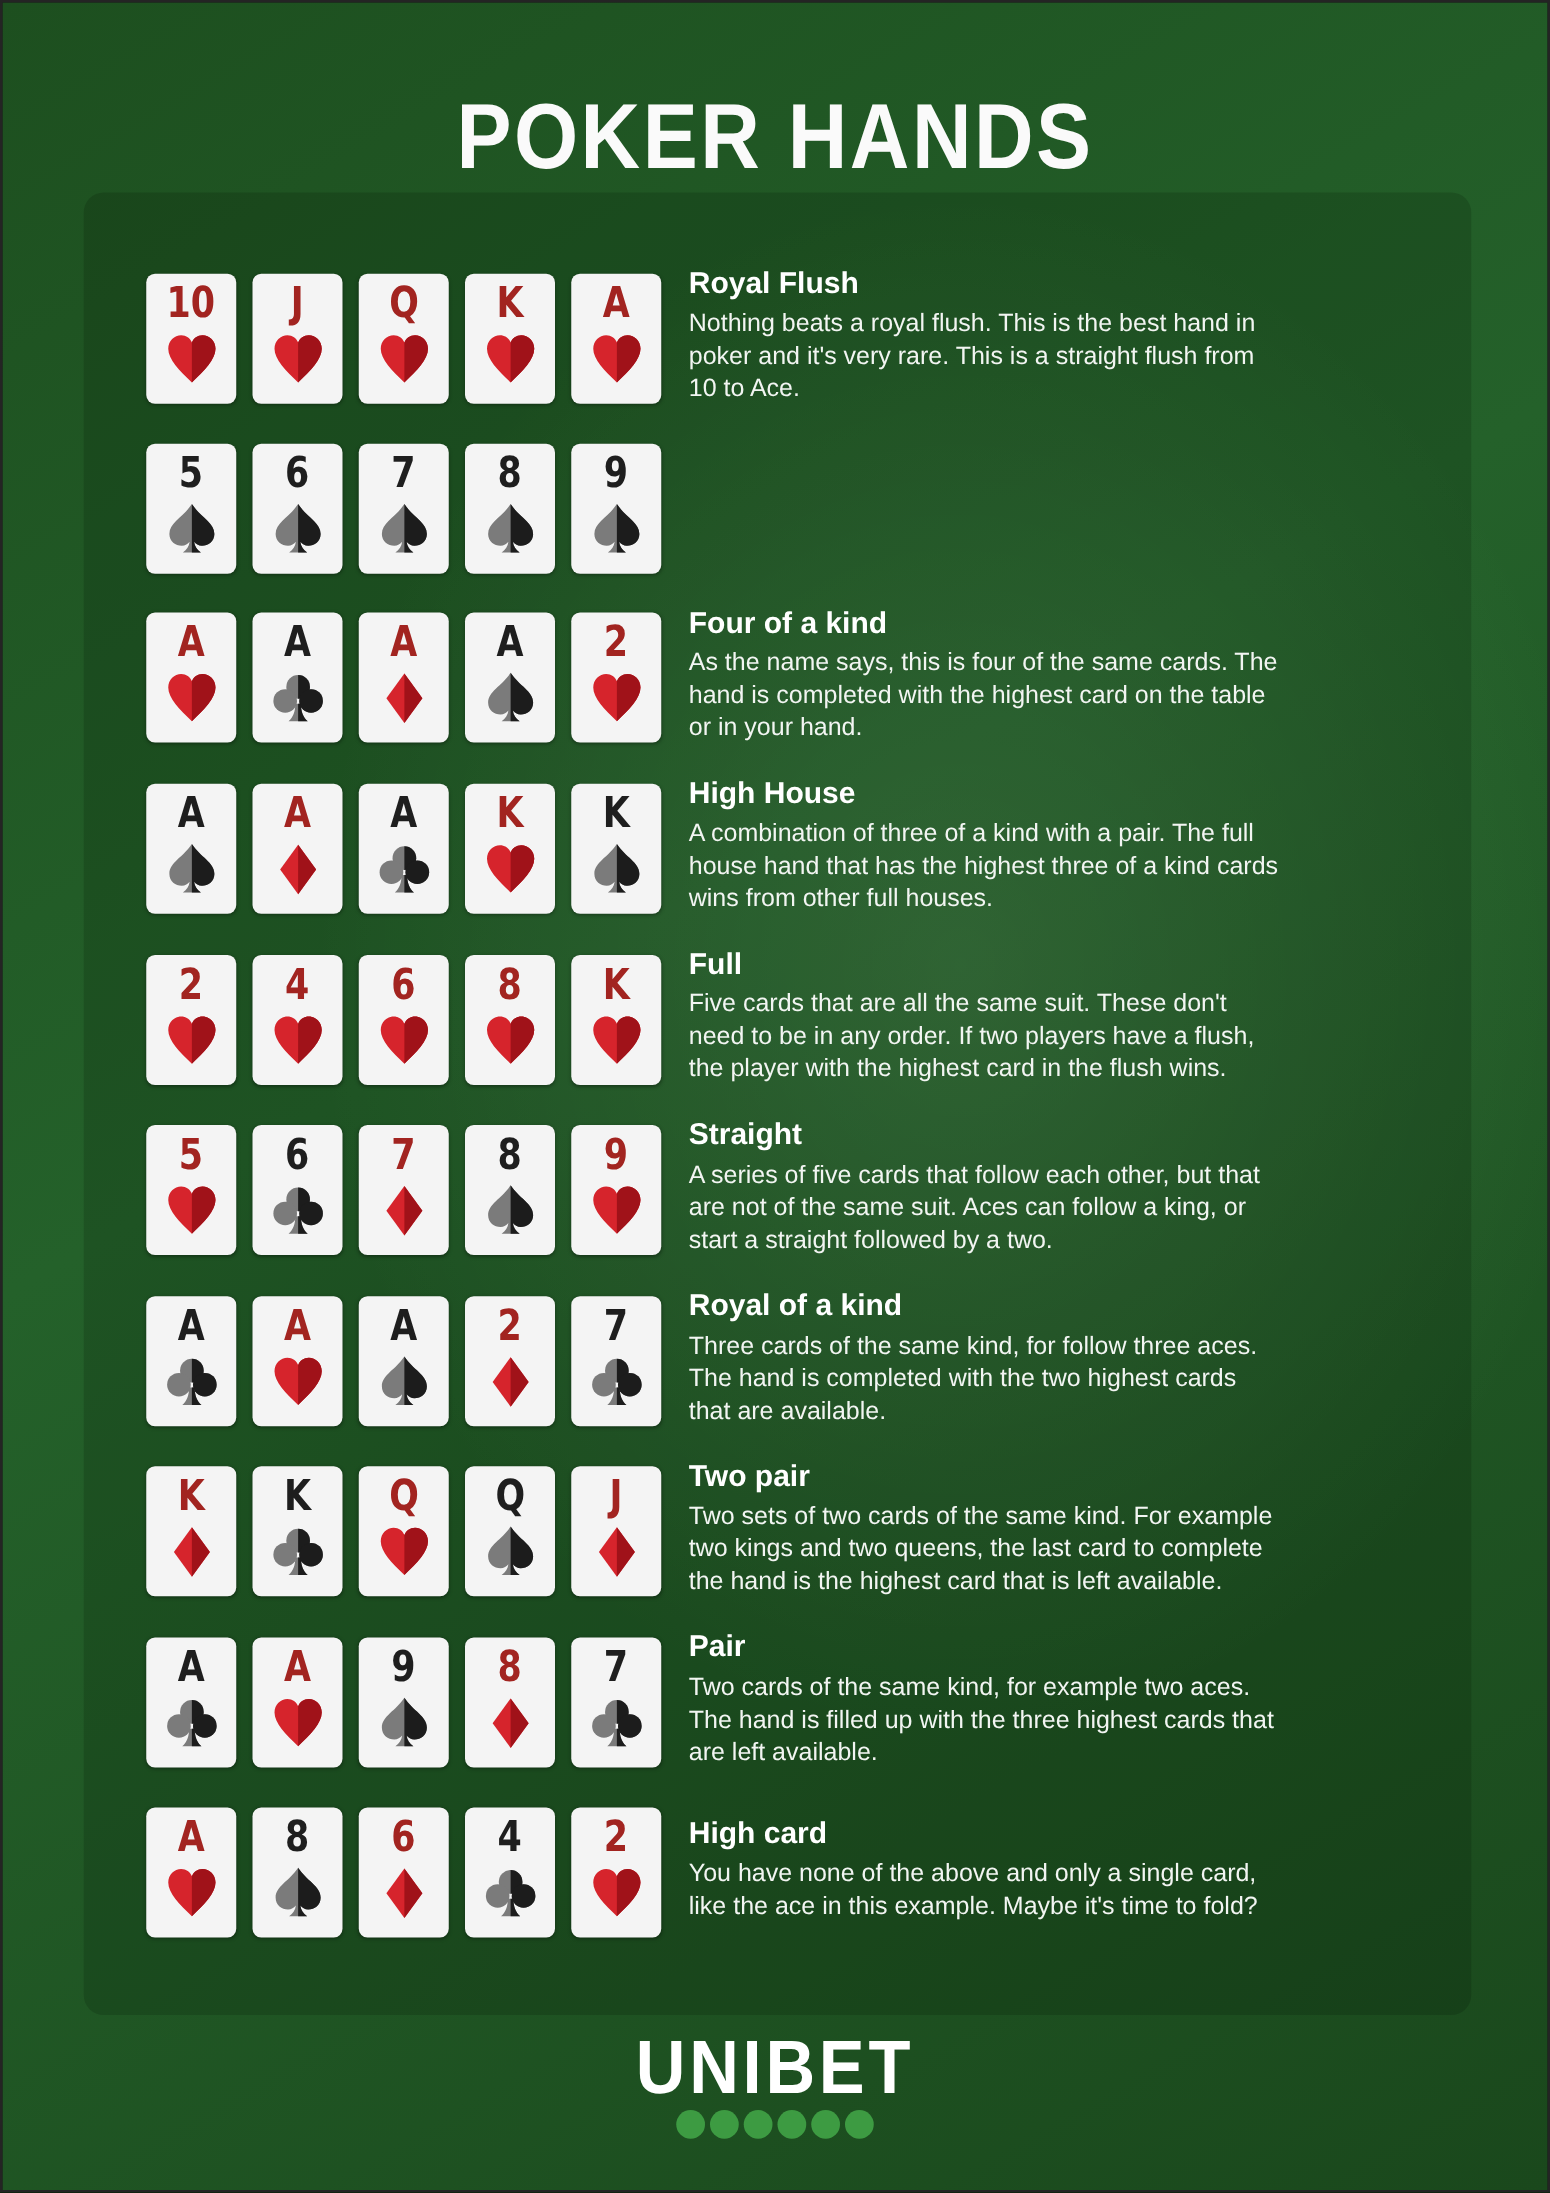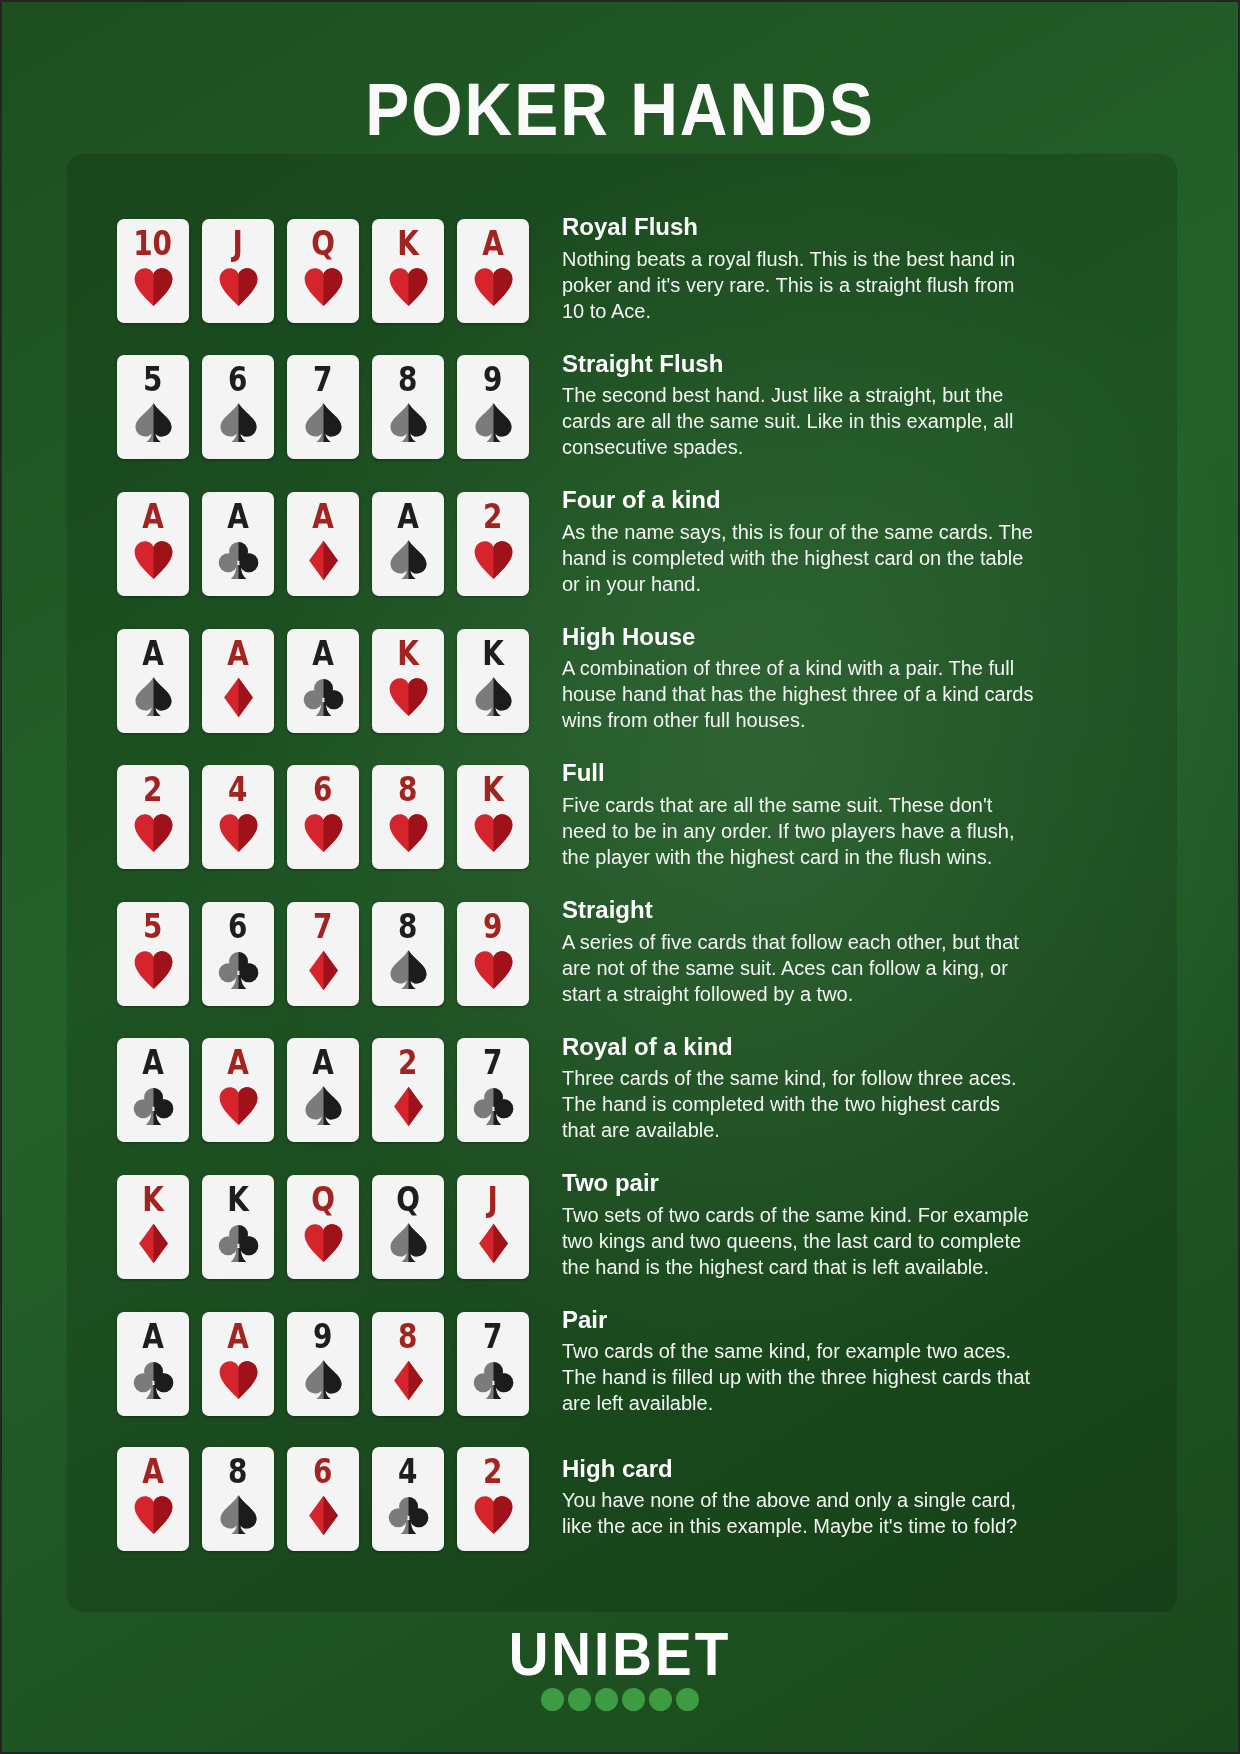--- a/index.html
+++ b/index.html
@@ -30,21 +30,21 @@
     width:72px; height:104px; background:var(--card-bg, #f4f4f4);
     border-radius:7px; box-shadow:0 1px 3px rgba(0,0,0,0.35);
     display:flex; flex-direction:column; align-items:center; box-sizing:border-box;
   }
   .rank {
     margin-top:9px; font-size:31px; font-weight:bold; line-height:1;
     font-family:"DejaVu Sans", sans-serif;
     display:inline-block; transform:scale(0.9,1.1);
   }
   .suit { margin-top:6px; line-height:0; }
-  .info { margin-left:33px; width:474px; color:#ffffff; margin-top:-5px; }
+  .info { margin-left:22px; width:474px; color:#ffffff; margin-top:-5px; }
   .hname { margin:0 0 5px 0; font-size:24px; font-weight:bold; line-height:1.15; }
   .hdesc { margin:0; font-size:20px; line-height:1.3; color:#f2f5f2; }
   .footer { position:absolute; left:0; top:1622px; width:100%; text-align:center; }
   .brand {
     color:#ffffff; font-size:55px; font-weight:bold; letter-spacing:3px; line-height:1;
     transform:scaleY(1.1); transform-origin:top center; display:inline-block;
   }
   .dots { margin-top:9px; display:flex; justify-content:center; gap:4px; }
   .dot { width:23px; height:23px; border-radius:50%; background:var(--dot-green, #3d9b42); }
 </style>
@@ -228,24 +228,20 @@
                   </defs>
                   <g fill="#7b7b7b">
                     <path d="M50 5 C35 28 10 38 10 58 C10 71 21 79 32 79 C38 79 43 76 46 72 C45 80 41 86 34 91 L66 91 C59 86 55 80 54 72 C57 76 62 79 68 79 C79 79 90 71 90 58 C90 38 65 28 50 5 Z"></path>
                   </g>
                   <g fill="#1c1c1c" clip-path="url(#cp9)">
                     <path d="M50 5 C35 28 10 38 10 58 C10 71 21 79 32 79 C38 79 43 76 46 72 C45 80 41 86 34 91 L66 91 C59 86 55 80 54 72 C57 76 62 79 68 79 C79 79 90 71 90 58 C90 38 65 28 50 5 Z"></path>
                   </g>
                 </svg></span>
   </div>
 </div>
-    <div class="info">
-      <h2 class="hname">Straight Flush</h2>
-      <p class="hdesc">The second best hand. Just like a straight, but the cards are all the same suit. Like in this example, all consecutive spades.</p>
-    </div>
   </section>
 
   <section class="row">
     <div class="cards">
   <div class="card">
     <span class="rank" style="color: rgb(162, 36, 32);">A</span>
     <span class="suit"><svg viewBox="0 0 100 100" width="45" height="45" aria-hidden="true">
                   <defs>
                     <clipPath id="cp10">
                       <rect x="50" y="0" width="50" height="100"></rect>

